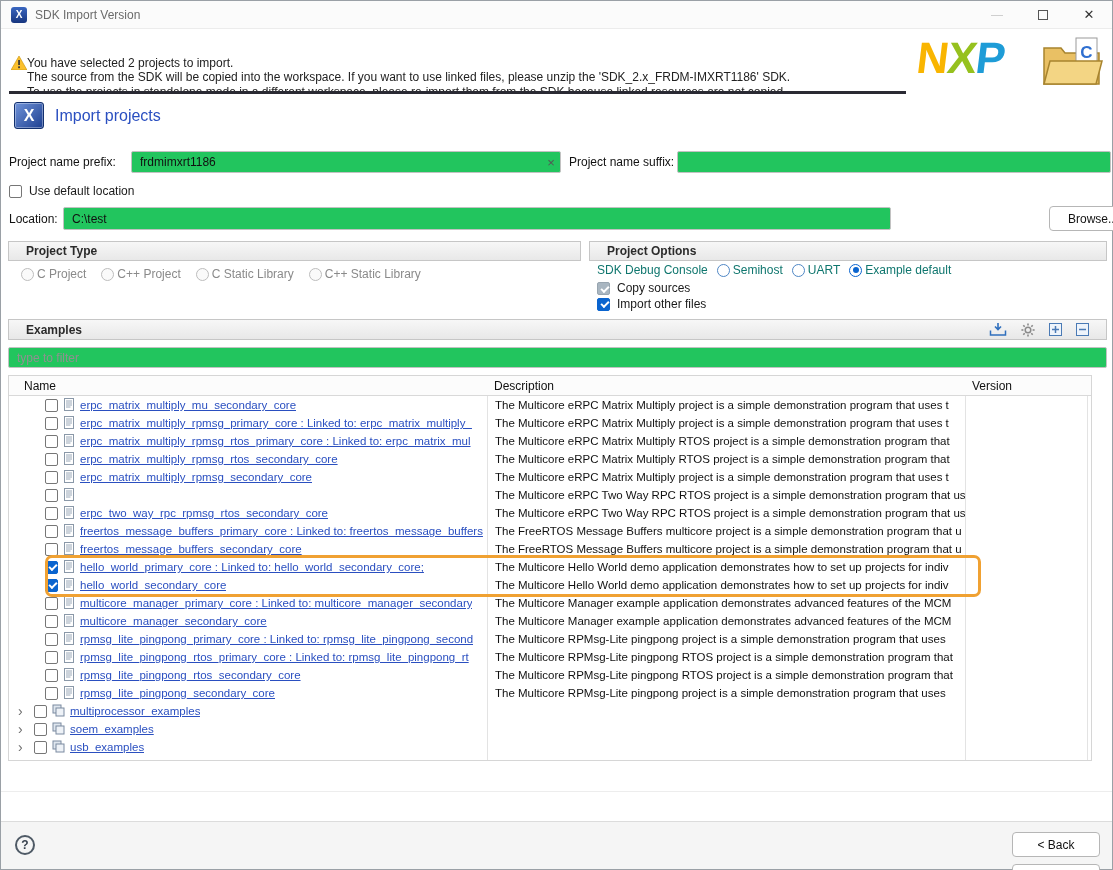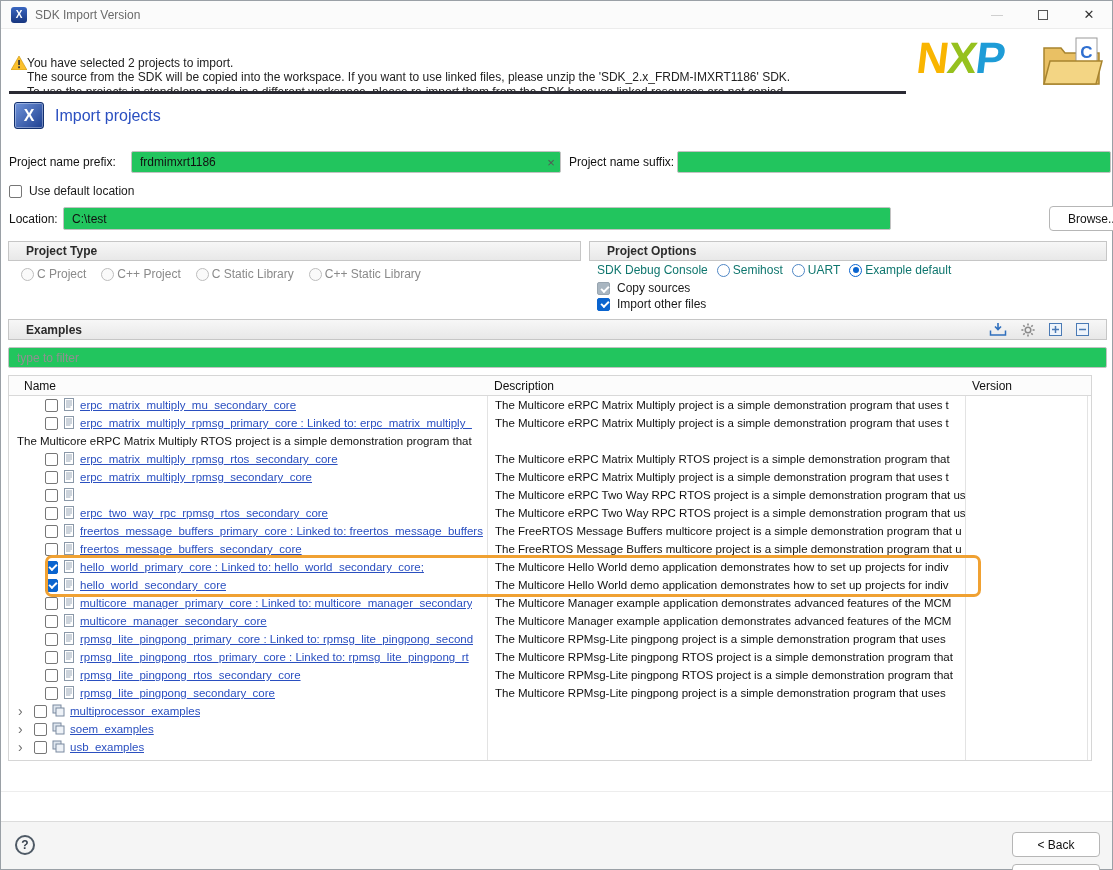--- a/index.html
+++ b/index.html
@@ -288,20 +288,33 @@
                 <line x1="3" y1="7" x2="9" y2="7" stroke="#9aa8b8"></line>
                 <line x1="3" y1="9" x2="7.5" y2="9" stroke="#9aa8b8"></line>
               </svg>
       </span>
       <a class="lnk">erpc_matrix_multiply_rpmsg_primary_core : Linked to: erpc_matrix_multiply_</a>
     </div>
     <div class="cell desc">The Multicore eRPC Matrix Multiply project is a simple demonstration program that uses t</div>
     <div class="cell ver"></div>
   </div>
         <div class="row">
+    <div class="cell name">
+      <span class="cb"></span>
+      <span>
+        <svg width="12" height="13" viewBox="0 0 12 13">
+                <rect x="1.5" y="0.5" width="9" height="12" fill="#fff" stroke="#8a98a8"></rect>
+                <line x1="3" y1="3" x2="9" y2="3" stroke="#9aa8b8"></line>
+                <line x1="3" y1="5" x2="9" y2="5" stroke="#9aa8b8"></line>
+                <line x1="3" y1="7" x2="9" y2="7" stroke="#9aa8b8"></line>
+                <line x1="3" y1="9" x2="7.5" y2="9" stroke="#9aa8b8"></line>
+              </svg>
+      </span>
+      <a class="lnk">erpc_matrix_multiply_rpmsg_rtos_primary_core : Linked to: erpc_matrix_mul</a>
+    </div>
     <div class="cell desc">The Multicore eRPC Matrix Multiply RTOS project is a simple demonstration program that</div>
     <div class="cell ver"></div>
   </div>
         <div class="row">
     <div class="cell name">
       <span class="cb"></span>
       <span>
         <svg width="12" height="13" viewBox="0 0 12 13">
                 <rect x="1.5" y="0.5" width="9" height="12" fill="#fff" stroke="#8a98a8"></rect>
                 <line x1="3" y1="3" x2="9" y2="3" stroke="#9aa8b8"></line>

